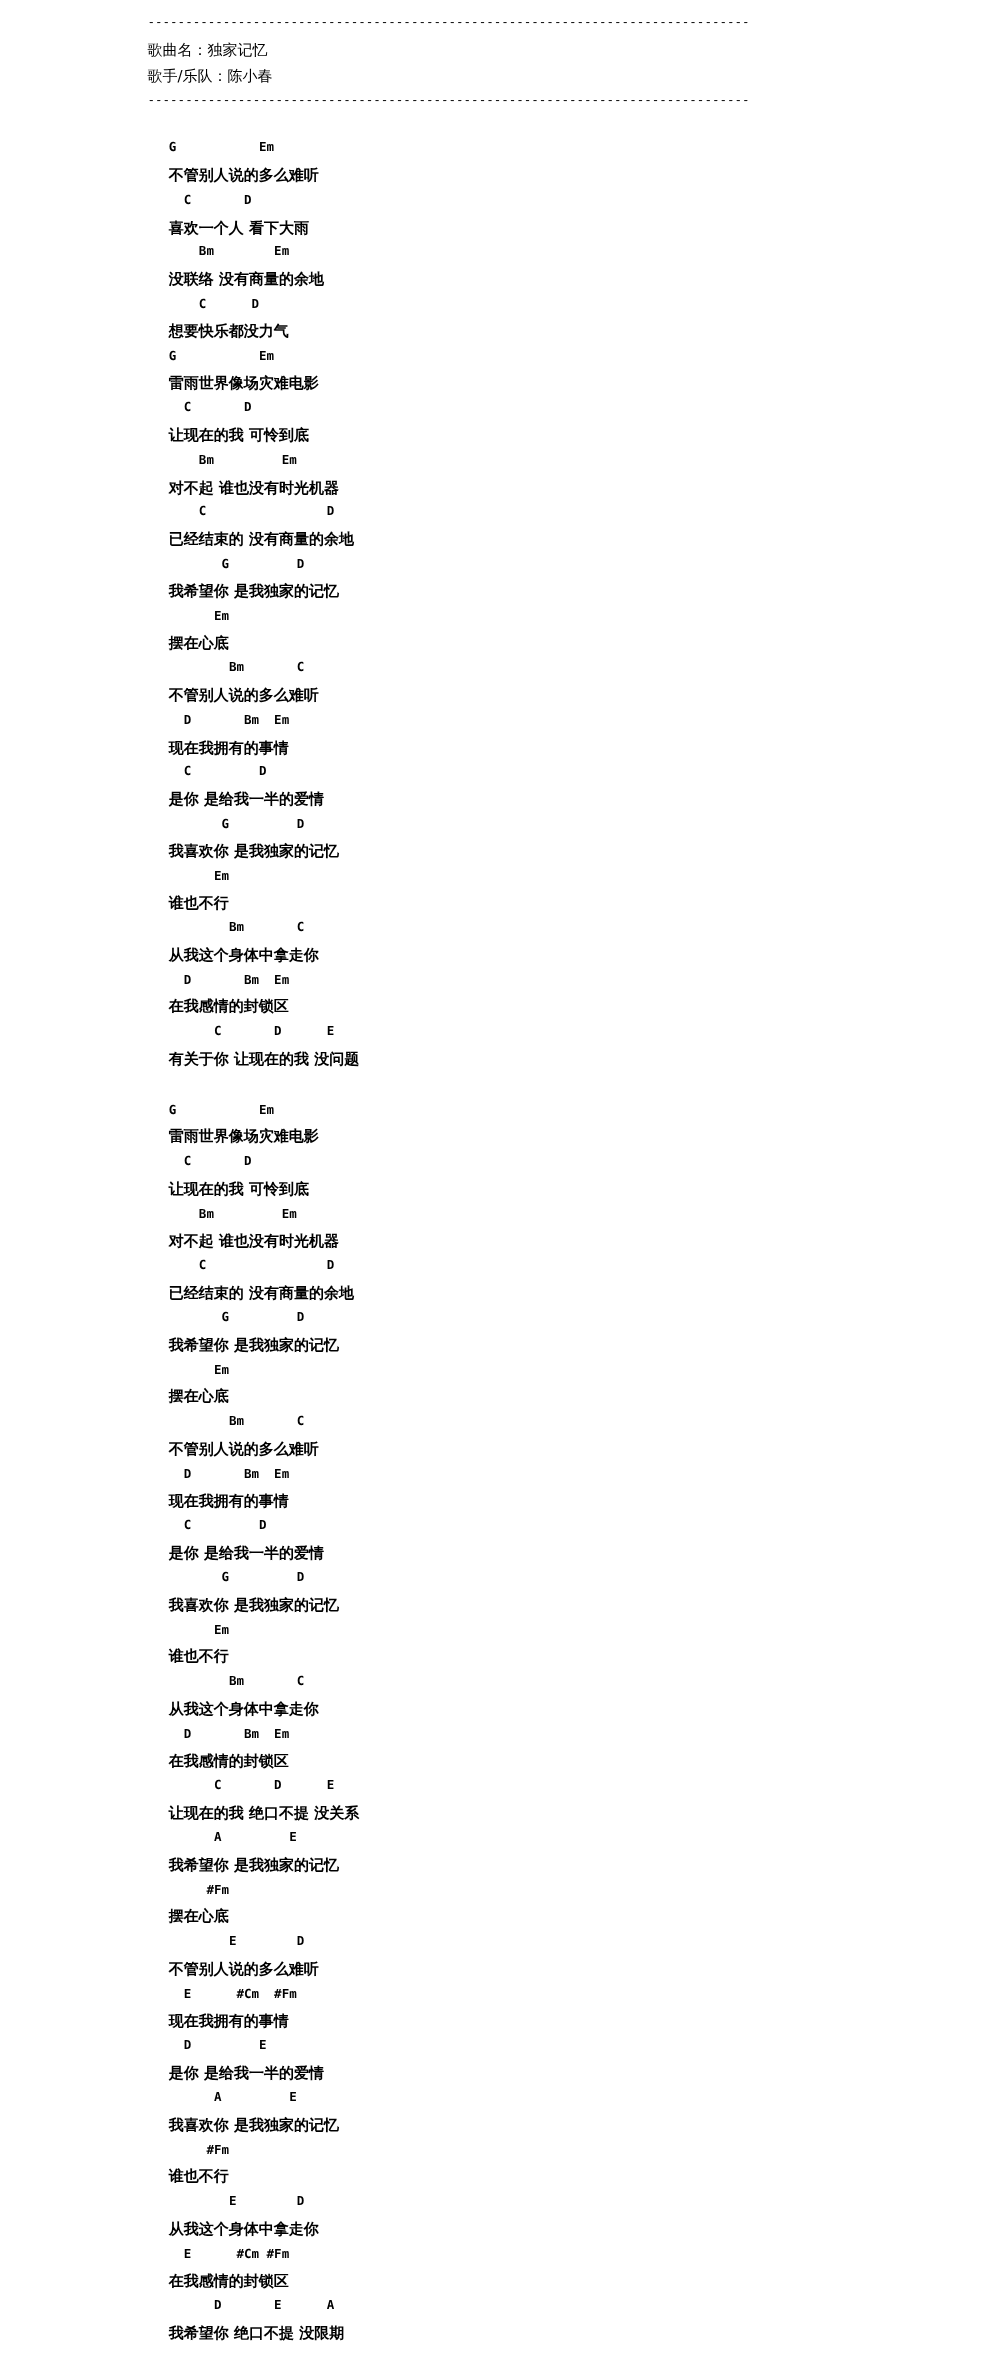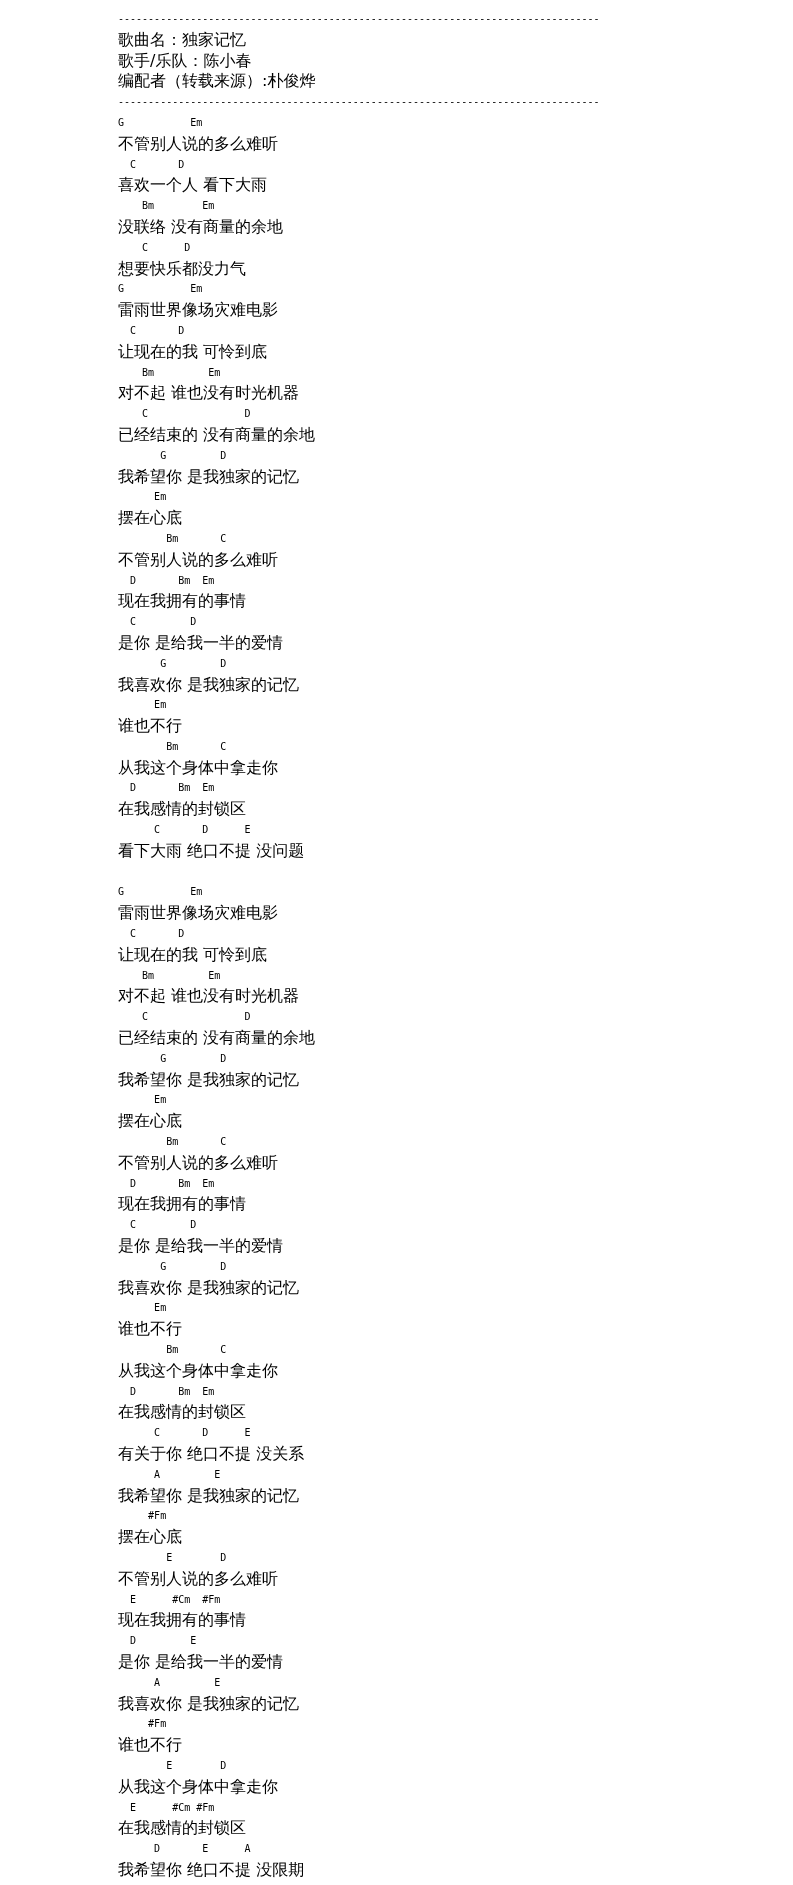--- a/index.html
+++ b/index.html
@@ -23,37 +23,36 @@
     height: 20.8px;
     line-height: 20.8px;
     white-space: pre;
     letter-spacing: 0;
   }
   .mono {
     font-family: "DejaVu Sans Mono", monospace;
     font-size: 10px;
   }
   .lyric-line {
-    font-size: 16px;
-  }
-  .section { margin: 0; }
+    font-size: 12px;
+  }
+  .section { margin: 17px; font-weight: bold; }
   .section-gap { margin-top: 20.8px; }
 </style>
 </head>
 <body>
 
 <div class="page">
 
   <div class="line mono">--------------------------------------------------------------------------------</div>
 
   <div class="line lyric-line">歌曲名：独家记忆</div>
 
   <div class="line lyric-line">歌手/乐队：陈小春</div>
 
-  <div class="line lyric-line">编配者（转载来源）:朴俊烨</div>
 
   <div class="line mono">--------------------------------------------------------------------------------</div>
 
   <div class="section">
   <div>
     <div class="line mono chord-line">G           Em</div>
     <div class="line lyric-line">不管别人说的多么难听</div>
   </div>
 
   <div>
@@ -131,21 +130,21 @@
     <div class="line lyric-line">从我这个身体中拿走你</div>
   </div>
 
   <div>
     <div class="line mono chord-line">  D       Bm  Em</div>
     <div class="line lyric-line">在我感情的封锁区</div>
   </div>
 
   <div>
     <div class="line mono chord-line">      C       D      E</div>
-    <div class="line lyric-line">看下大雨 绝口不提 没问题</div>
+    <div class="line lyric-line">有关于你 让现在的我 没问题</div>
   </div>
 </div>
 
   <div class="section section-gap">
   <div>
     <div class="line mono chord-line">G           Em</div>
     <div class="line lyric-line">雷雨世界像场灾难电影</div>
   </div>
 
   <div>
@@ -203,21 +202,21 @@
     <div class="line lyric-line">从我这个身体中拿走你</div>
   </div>
 
   <div>
     <div class="line mono chord-line">  D       Bm  Em</div>
     <div class="line lyric-line">在我感情的封锁区</div>
   </div>
 
   <div>
     <div class="line mono chord-line">      C       D      E</div>
-    <div class="line lyric-line">有关于你 绝口不提 没关系</div>
+    <div class="line lyric-line">让现在的我 绝口不提 没关系</div>
   </div>
 
   <div>
     <div class="line mono chord-line">      A         E</div>
     <div class="line lyric-line">我希望你 是我独家的记忆</div>
   </div>
 
   <div>
     <div class="line mono chord-line">     #Fm</div>
     <div class="line lyric-line">摆在心底</div>

